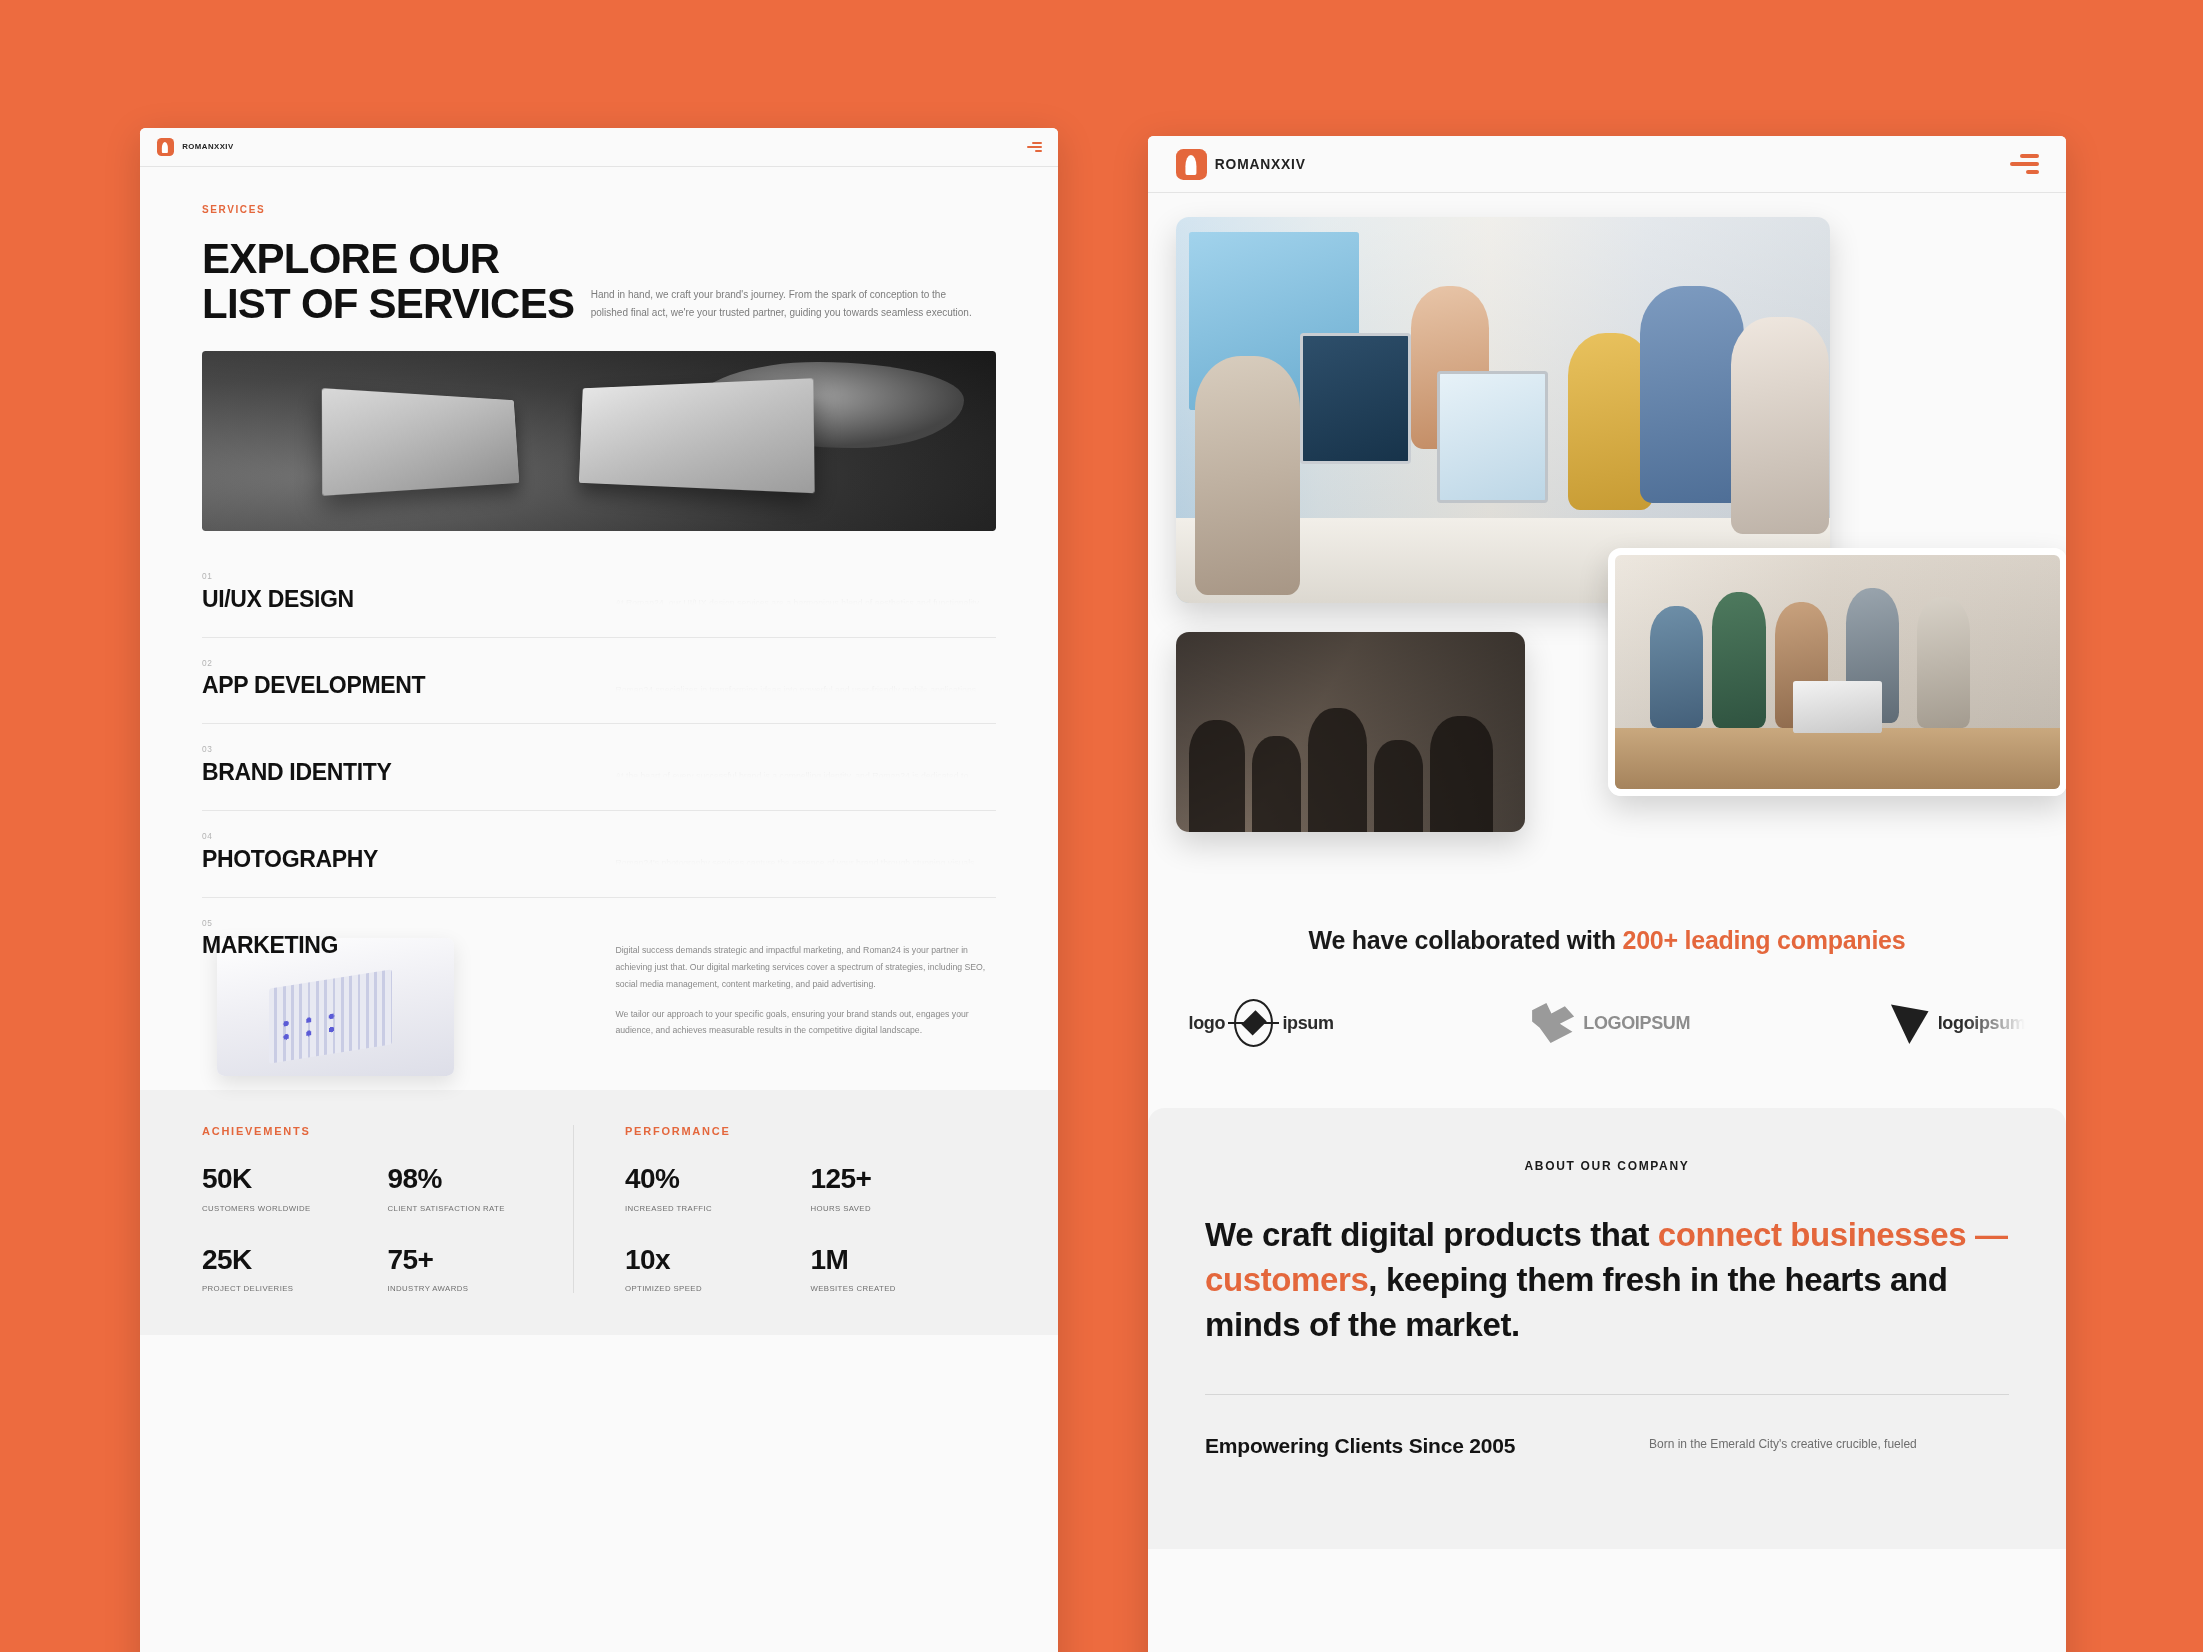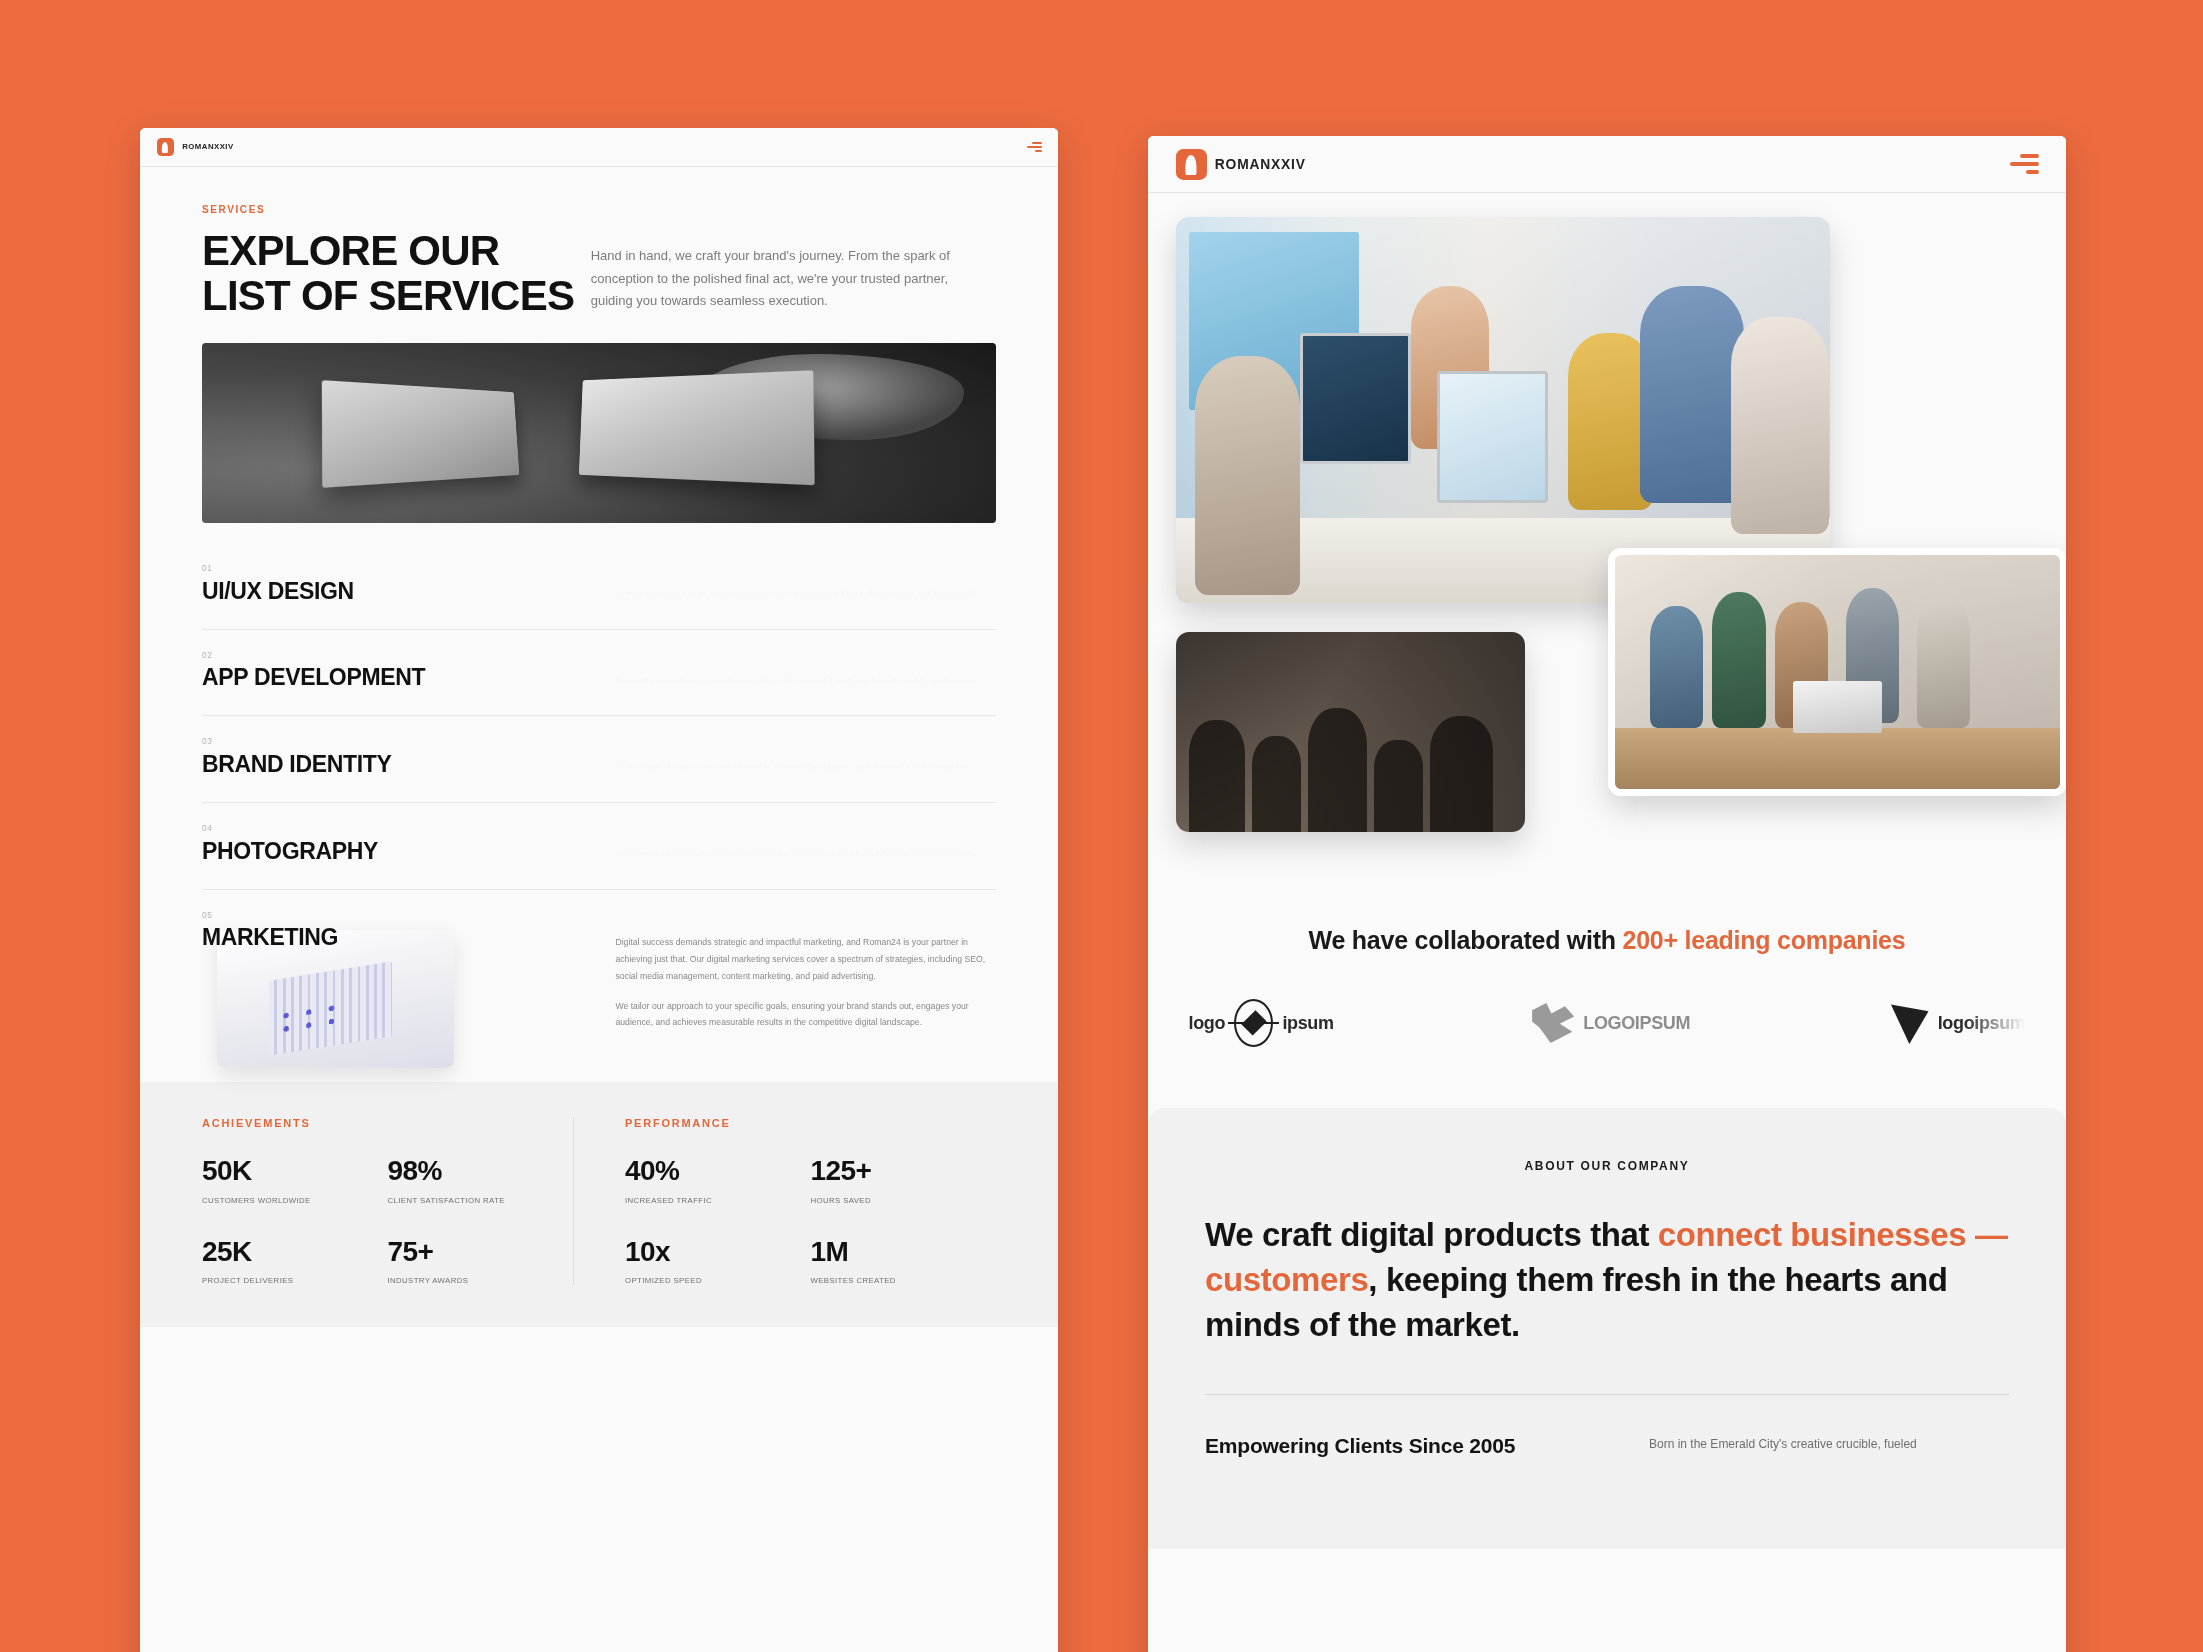--- a/index.html
+++ b/index.html
@@ -67,28 +67,28 @@
   .panel-right .hamburger span:nth-child(1) { width: 18.4px; }
   .panel-right .hamburger span:nth-child(2) { width: 29px; }
   .panel-right .hamburger span:nth-child(3) { width: 13px; }
 
   
   .lp-body { padding: 37px 62px 0 62px; }
   .eyebrow {
     color: #E4673C; font-size: 10px; font-weight: 700;
     letter-spacing: .16em; text-transform: uppercase;
   }
-  .hero-row { display: flex; align-items: flex-end; gap: 16.5px; margin-top: 13px; }
+  .hero-row { display: flex; align-items: flex-end; gap: 16.5px; margin-top: 21px; }
   .hero-title {
     font-size: 42px; line-height: 1.08; font-weight: 700;
     letter-spacing: -.018em; color: #111; white-space: pre-line;
     flex: none;
   }
   .hero-desc {
-    font-size: 13px; line-height: 1.75; color: #7C7C7C;
+    font-size: 10px; line-height: 1.75; color: #7C7C7C;
     max-width: 386px; padding-bottom: 5.5px;
   }
 
   
   .hero-img {
     margin-top: 24px; height: 180px; border-radius: 3.7px;
     background:
       linear-gradient(100deg, rgba(255,255,255,.07) 0%, rgba(0,0,0,.25) 100%),
       radial-gradient(ellipse at 18% 70%, #6e6e6e 0%, #3a3a3a 55%, #202020 100%);
     position: relative; overflow: hidden; filter: grayscale(1);

